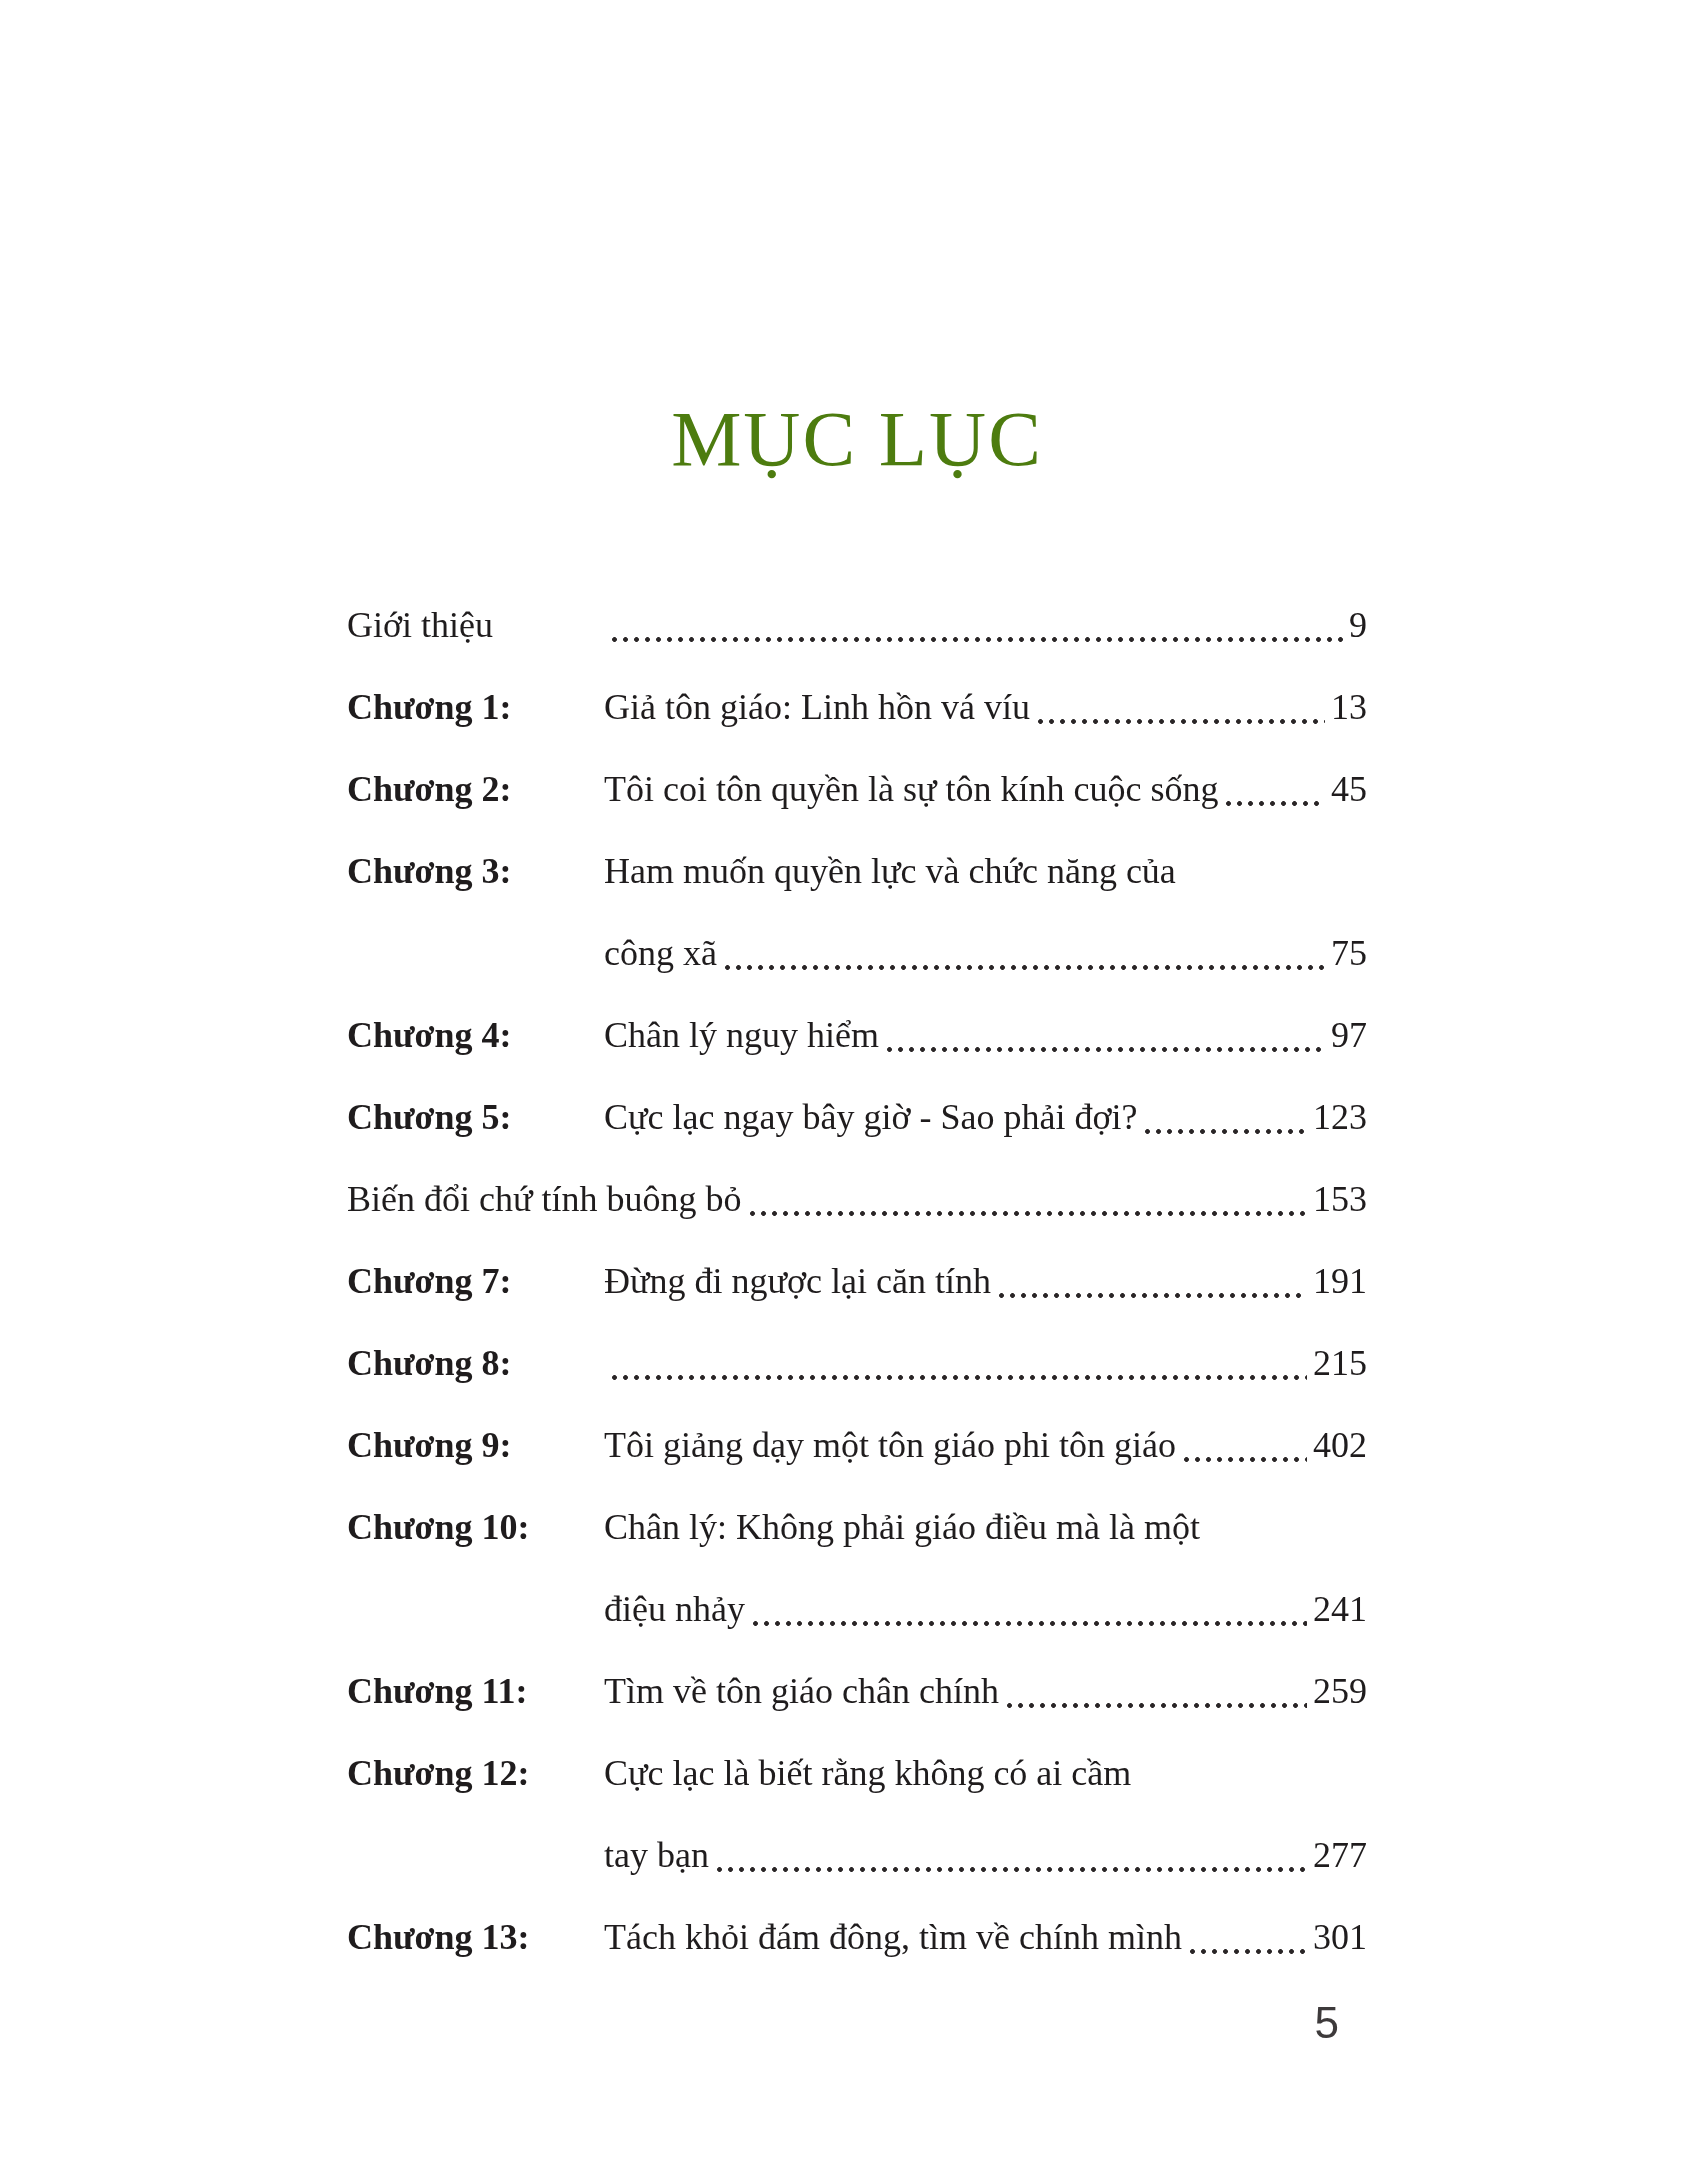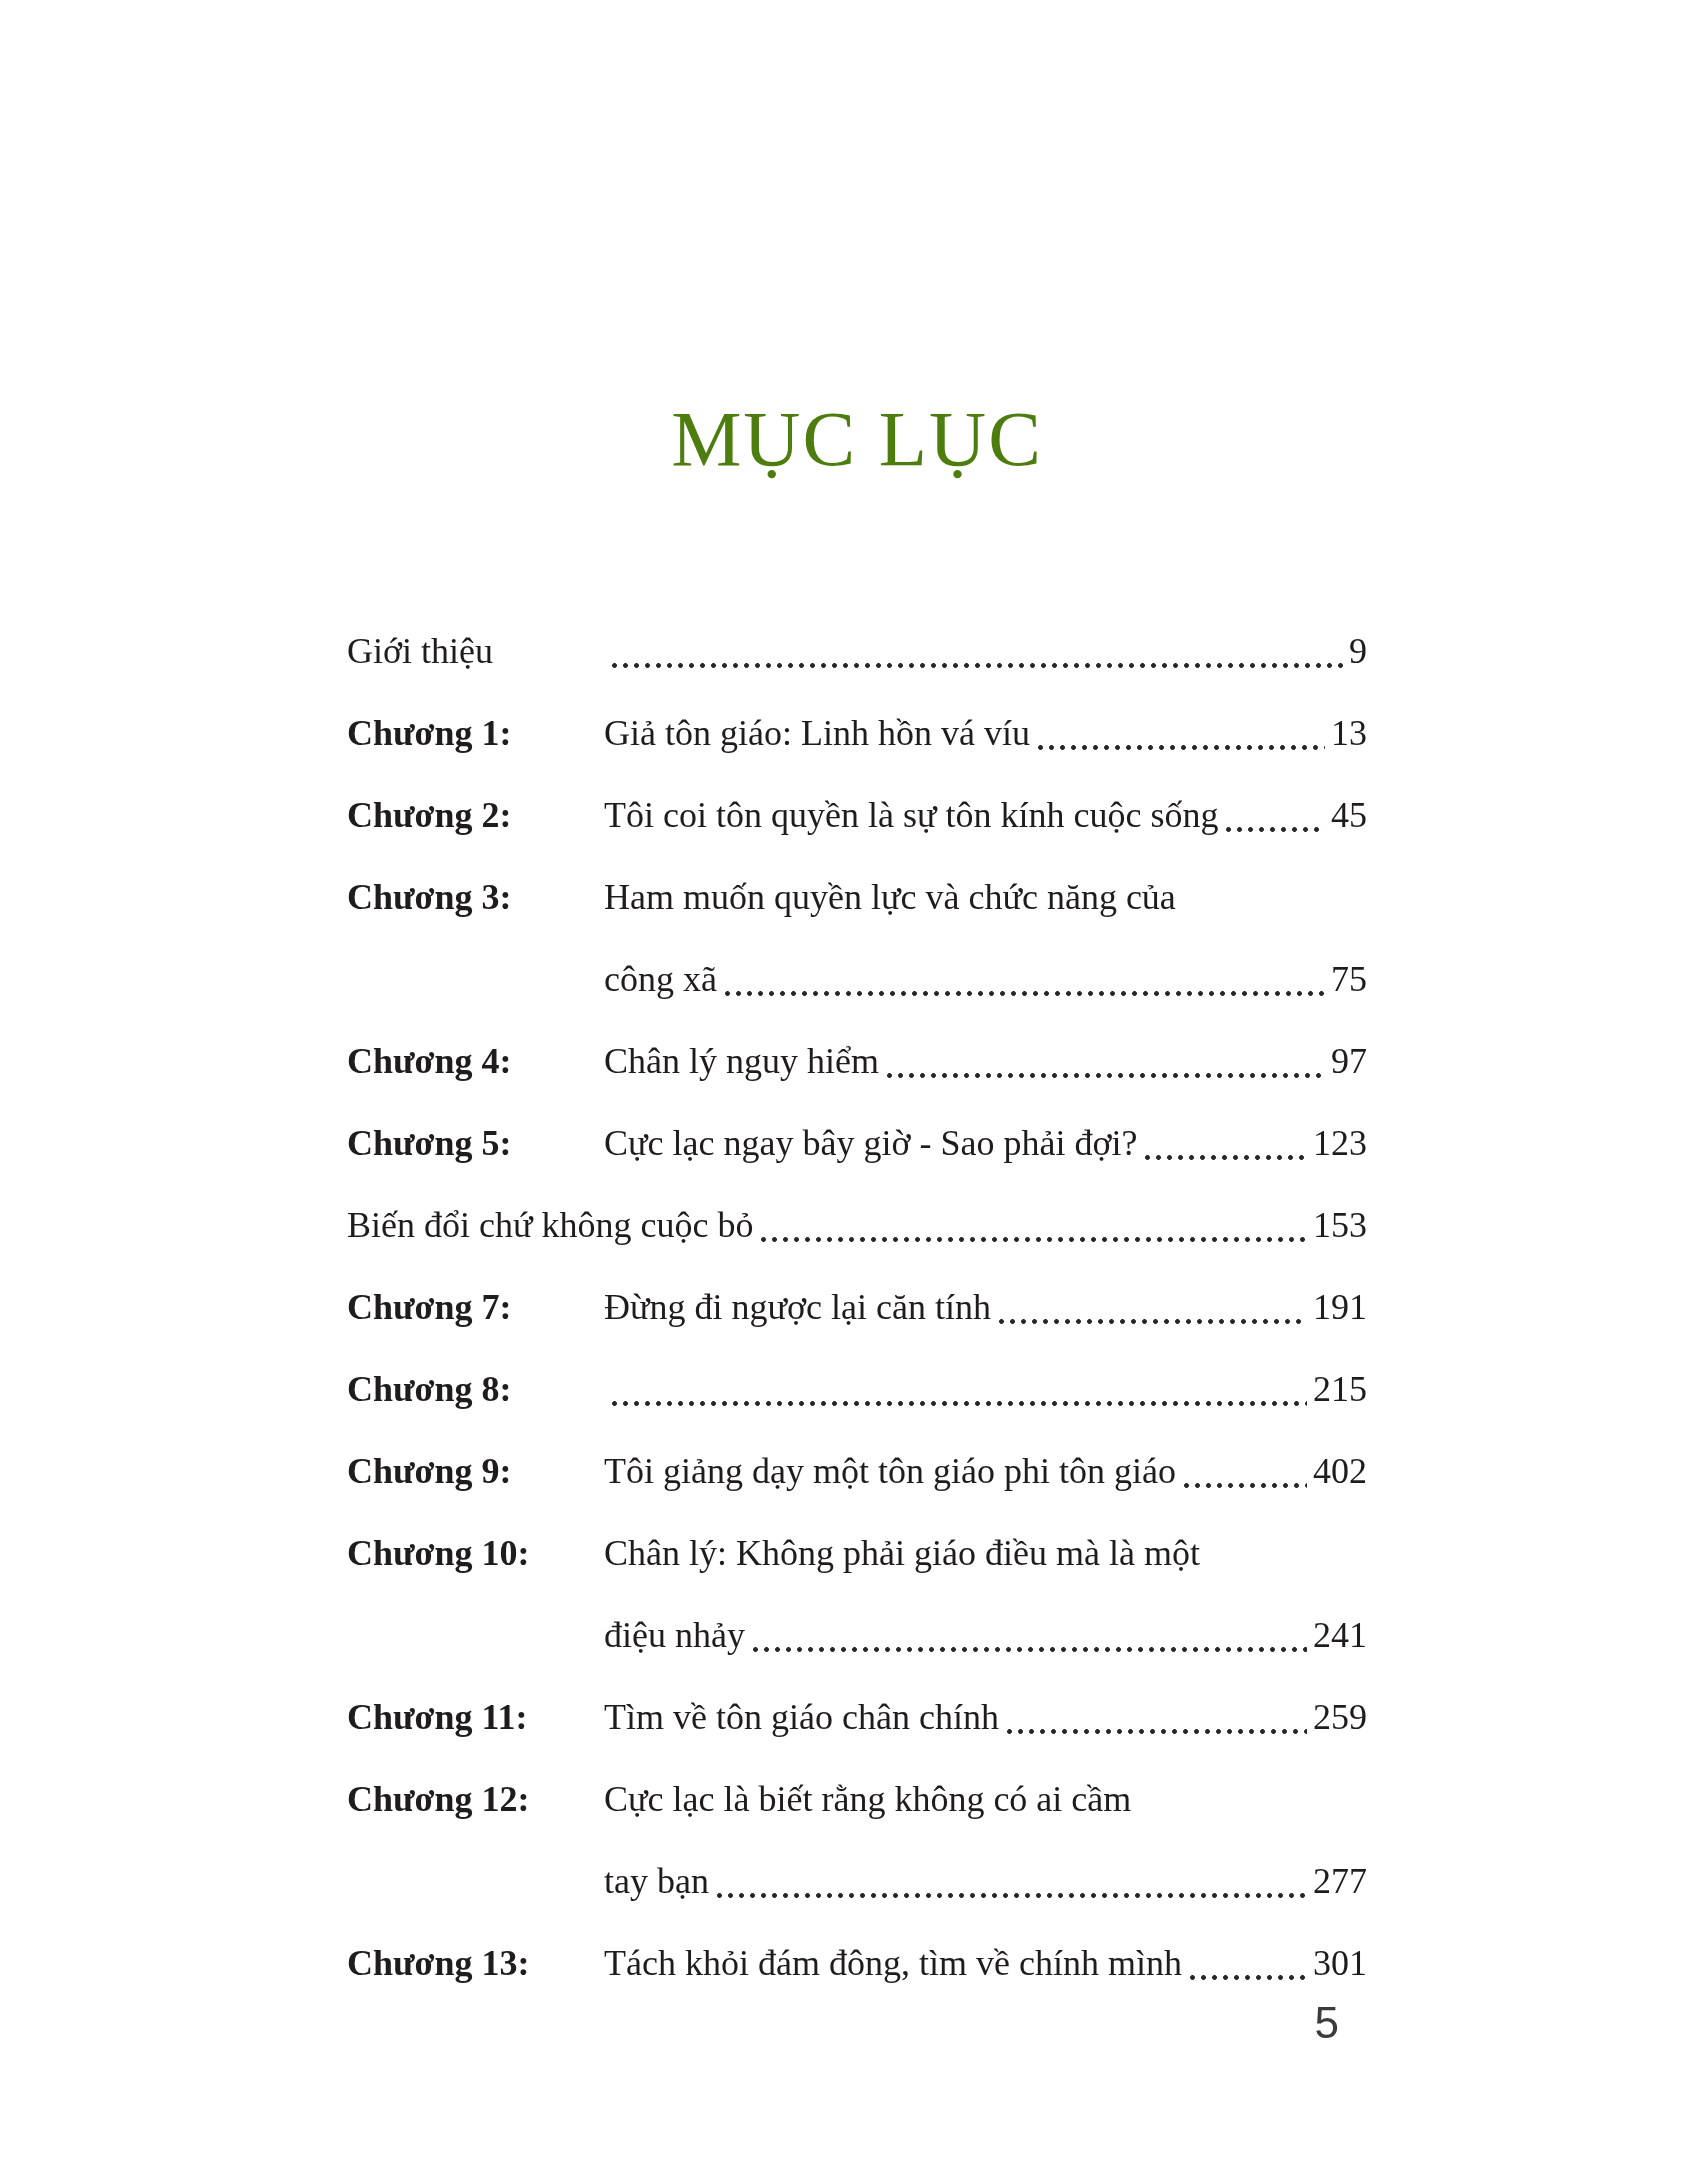--- a/index.html
+++ b/index.html
@@ -22,21 +22,21 @@
     width: 1020px;
     text-align: center;
     font-size: 79px;
     line-height: 89px;
     letter-spacing: 2px;
     color: #4d7c0f;
     white-space: nowrap;
   }
   .toc {
     position: absolute;
-    top: 610px;
+    top: 584px;
     left: 347px;
     width: 1020px;
     font-size: 36px;
   }
   .toc-row {
     display: flex;
     align-items: flex-start;
   }
   .toc-label {
     flex: 0 0 257px;
@@ -161,21 +161,21 @@
     <span class="toc-text">Cực lạc ngay bây giờ - Sao phải đợi?</span>
   <span class="leader"></span>
           <span class="toc-page">123</span>
         </div>
 </div>
   </div>
 
   <div class="toc-row">
     <div class="toc-lines">
   <div class="toc-line">
-    <span class="toc-text">Biến đổi chứ không cuộc bỏ</span>
+    <span class="toc-text">Biến đổi chứ tính buông bỏ</span>
   <span class="leader"></span>
           <span class="toc-page">153</span>
         </div>
 </div>
   </div>
 
   <div class="toc-row">
     <div class="toc-label bold">Chương 7:</div>
     <div class="toc-lines">
   <div class="toc-line">

